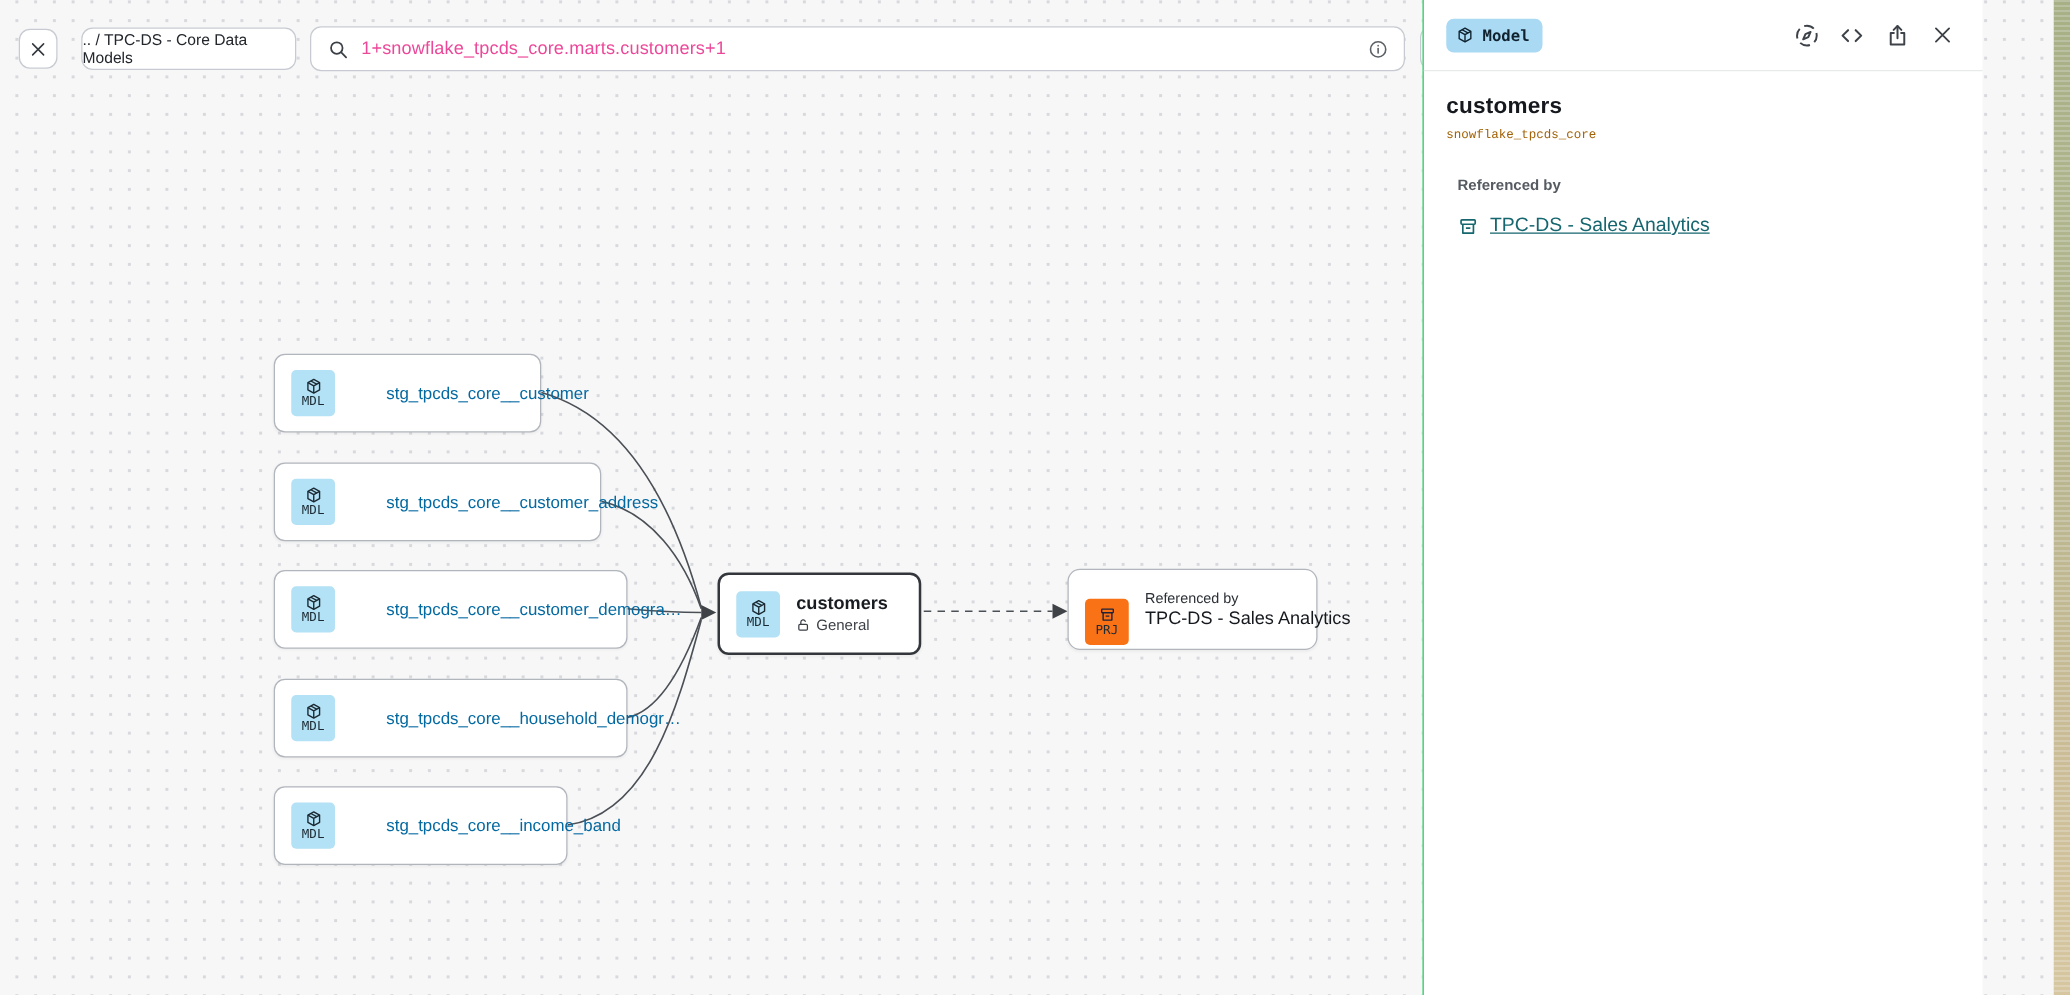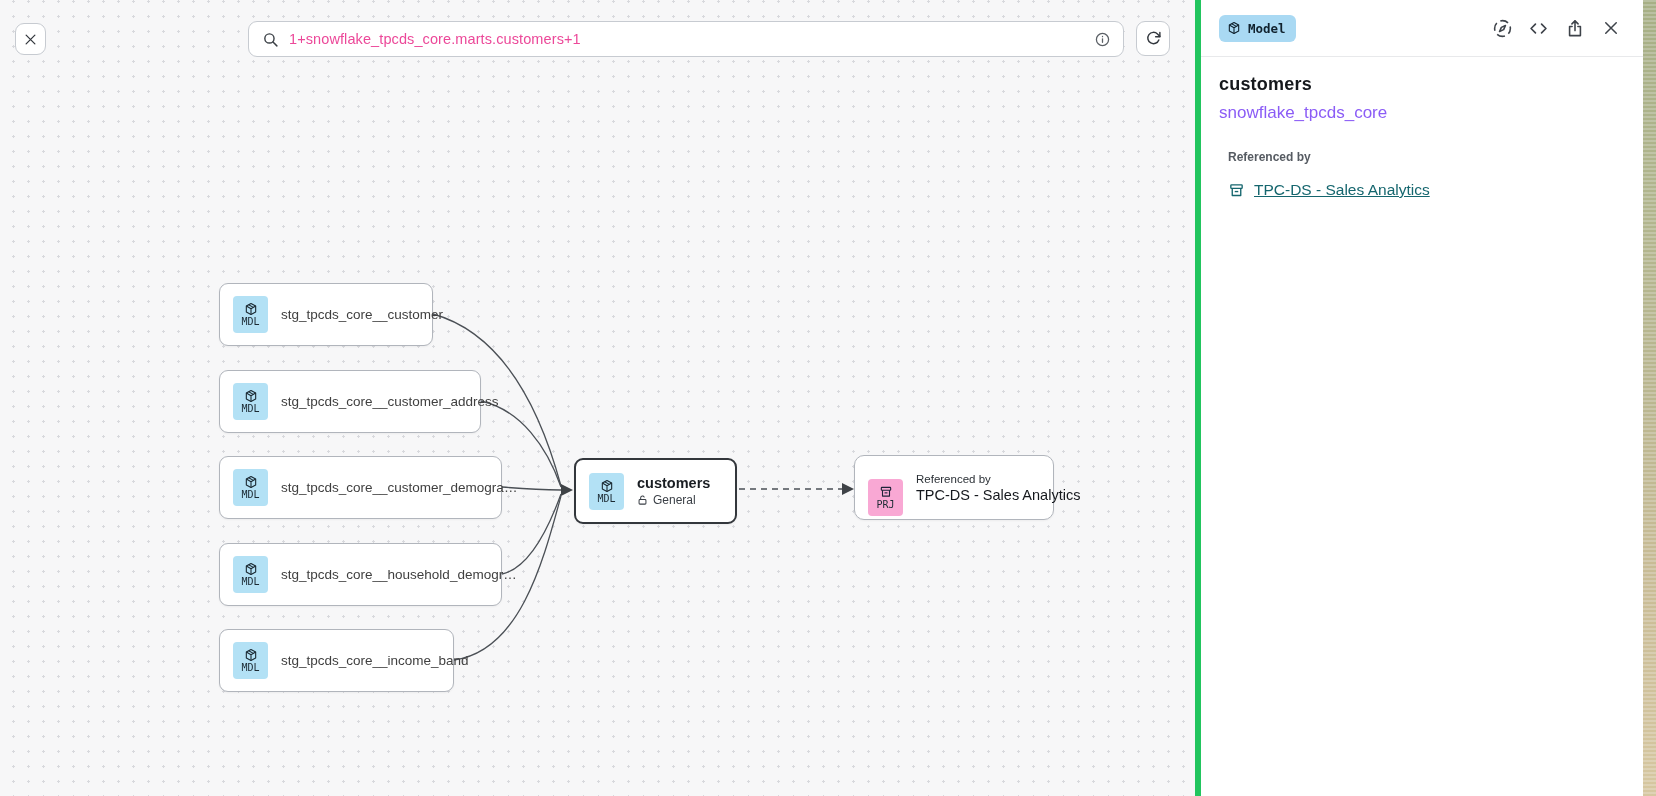--- a/index.html
+++ b/index.html
@@ -21,51 +21,51 @@
                  font-size:12.5px; color:#23272c; }
   .searchbar   { left:248px; top:21px; width:876px; height:36px; padding:0 12px 0 13px; gap:10px; }
   .searchbar .q { flex:1; font-size:14.5px; color:#ec4899; letter-spacing:.1px; }
   .btn-refresh { left:1136px; top:21px; width:34px; height:35px; justify-content:center; }
   .icon { display:inline-flex; align-items:center; justify-content:center; }
 
   
   .node { position:absolute; background:#fff; border:1px solid #b1b5bc; border-radius:9px;
     display:flex; align-items:center; gap:13px; padding:0 14px 0 13px; height:63px;
     box-shadow:0 1px 2px rgba(30,35,40,.05); }
-  .node-label { font-size:13.5px; color:#404040; white-space:nowrap; }
+  .node-label { font-size:13.5px; color:#0369a1; white-space:nowrap;margin-left:28px; }
   .badge { width:35px; height:37px; border-radius:4px; display:flex; flex-direction:column;
     align-items:center; justify-content:center; gap:0; flex:none; color:#152530; }
   .badge-mdl { background:#b3e1f5; }
-  .badge-prj { background:#f9a8d4; color:#1d2338;margin-top:20px; }
+  .badge-prj { background:#f97316; color:#1d2338;margin-top:20px; }
   .badge .blabel { font-family:"DejaVu Sans Mono","Liberation Mono",monospace;
     font-size:10px; line-height:10px; margin-top:1px; color:#1b2a33; }
   .node-center { left:574px; top:458px; width:163px; height:66px; border:2px solid #33373c;
     border-radius:9px; }
   .node-center .stack { display:flex; flex-direction:column; gap:2px; }
   .node-title { font-size:14.5px; font-weight:700; color:#191d22; }
   .node-access { display:flex; align-items:center; gap:5px; font-size:12px; color:#3a3f46; }
   .node-ref { left:854px; top:455px; width:200px; height:65px; border-radius:10px; }
   .node-ref .stack { display:flex; flex-direction:column; gap:2px; }
   .ref-caption { font-size:11.5px; color:#2b3036; }
   .ref-title { font-size:14.5px; color:#15181d; white-space:nowrap; }
 
   
-  .panel { position:absolute; left:1195px; top:0; width:448px; height:796px; background:#fff;
-    border-left:6px solid #22c55e; }
+  .panel { position:absolute; left:1138px; top:0; width:448px; height:796px; background:#fff;
+    border-left:1px solid #22c55e; }
   .panel-header { height:57px; display:flex; align-items:center; padding:0 21px 0 18px;
     border-bottom:1px solid #e8e9eb; }
   .chip { display:flex; align-items:center; gap:7px; background:#a9d9f3; border-radius:6px;
     height:27px; padding:0 10px 0 8px; color:#10222e;
     font-family:"DejaVu Sans Mono","Liberation Mono",monospace; font-size:12.5px; font-weight:700; }
   .header-actions { margin-left:auto; display:flex; align-items:center; gap:13px; color:#3e434a; }
   .icon-btn { width:23px; height:23px; display:flex; align-items:center; justify-content:center;
     cursor:pointer; }
   .title-block { padding:17px 18px 0; }
   .panel-title { font-size:18px; font-weight:700; color:#15181c; letter-spacing:.2px; }
-  .panel-sub { margin-top:8px; font-size:17px; color:#8b5cf6; }
+  .panel-sub { margin-top:8px; font-size:10px; color:#a16207;font-family:Liberation Mono, monospace; }
   .tabs { display:flex; align-items:stretch; margin-top:25px; padding-left:15px;
     border-bottom:1px solid #e5e6e8; }
   .tab { padding:11px 18px 12px; font-size:14.5px; color:#3c4149; cursor:pointer; }
   .tab.active { display:flex; align-items:center; gap:9px; color:#15666e; font-weight:700;
     border-bottom:3px solid #15666e; margin-bottom:-1px; }
   .count-pill { min-width:28px; height:19px; border-radius:10px; background:#15666e; color:#fff;
     font-size:12px; font-weight:700; display:flex; align-items:center; justify-content:center; }
   .panel-content { padding:27px 18px 0 27px; }
   .section-label { font-size:12px; font-weight:700; color:#565b62; }
   .ref-row { margin-top:17px; display:flex; align-items:center; gap:9px; color:#15666e; }
@@ -213,20 +213,23 @@
     </div>
 
     <div class="ctl btn-close">
       <span class="icon">
         <svg width="15" height="15" viewBox="0 0 24 24" stroke="#33383e" stroke-width="2" stroke-linecap="round">
             <path d="M5 5l14 14M19 5L5 19"></path>
           </svg>
       </span>
     </div>
 
+    <div class="ctl btn-crumb">
+      <span>.. / TPC-DS - Core Data Models</span>
+    </div>
 
     <div class="ctl searchbar">
       <span class="icon">
         <svg width="17" height="17" viewBox="0 0 24 24" stroke="#3b4046" stroke-width="2" fill="none" stroke-linecap="round">
             <circle cx="10.5" cy="10.5" r="6.5"></circle>
             <path d="M15.5 15.5 21 21"></path>
           </svg>
       </span>
       <span class="q">1+snowflake_tpcds_core.marts.customers+1</span>
       <span class="icon">

